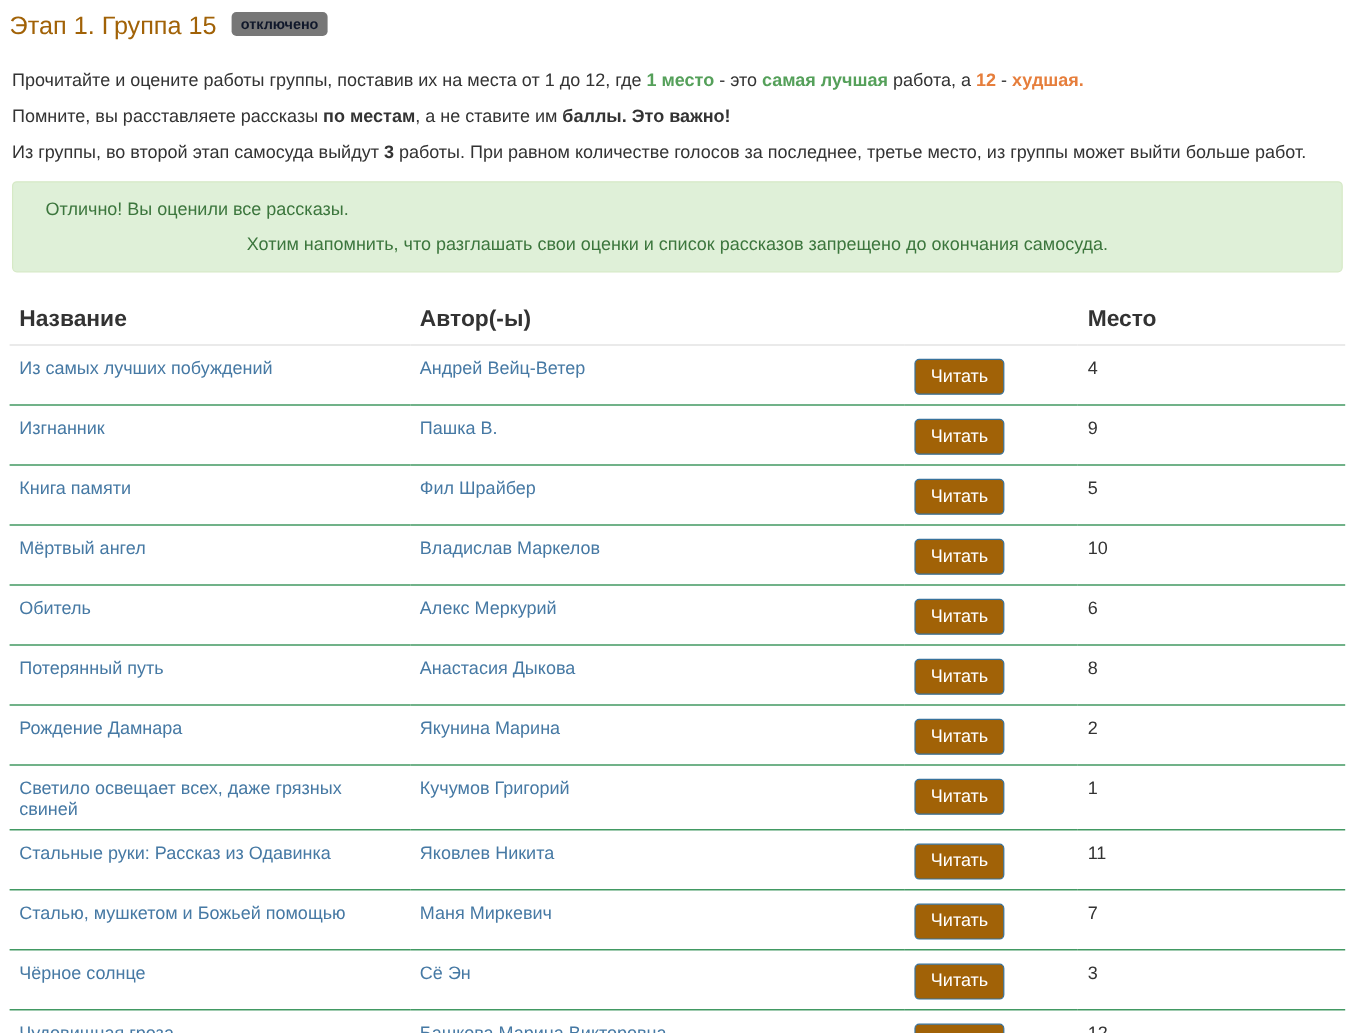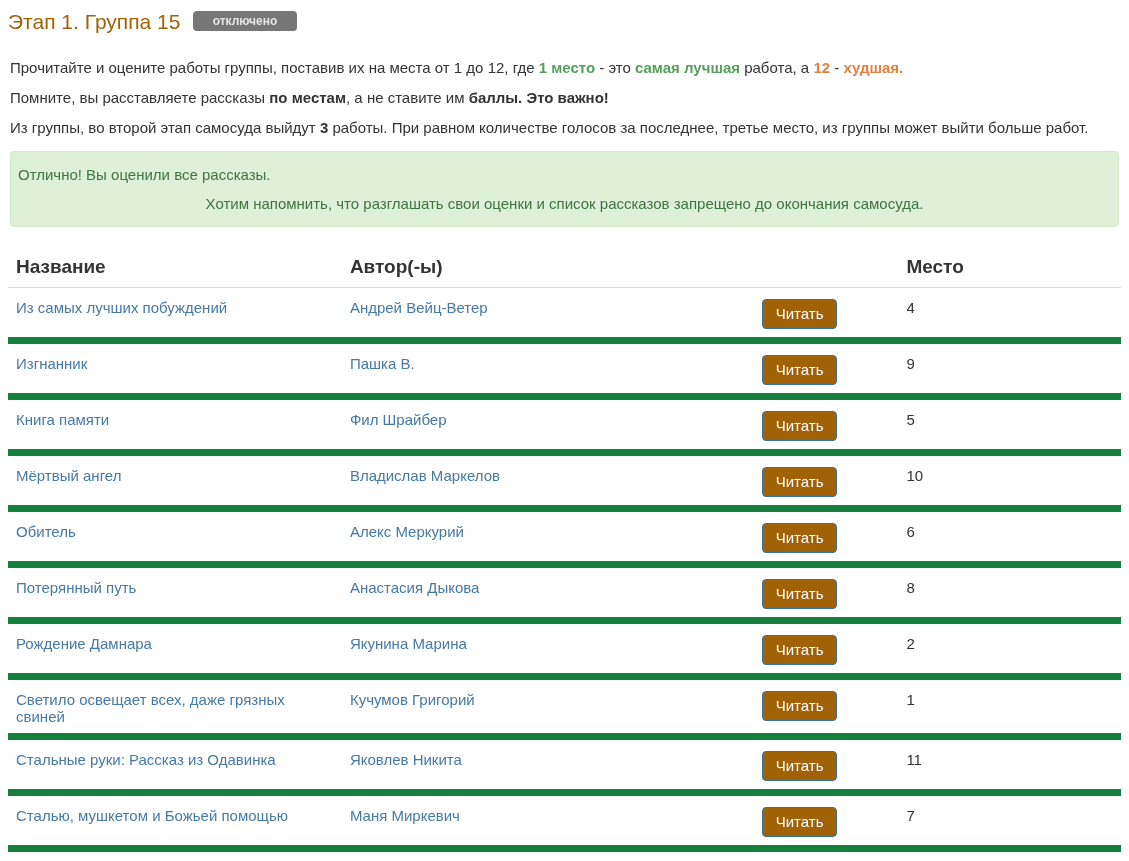--- a/index.html
+++ b/index.html
@@ -16,39 +16,39 @@
   .page-header { margin: 10px 0 24px; }
   h1.title {
     display: inline;
     font-size: 21px;
     font-weight: normal;
     color: #a16207;
   }
   .badge-disabled {
     display: inline-block;
     margin-left: 8px;
-    padding: 3px 20px;
+    padding: 3px 8px;
     background: #777777;
-    color: #e5e5e5;
+    color: #0f172a;
     font-size: 12px;
     font-weight: bold;
     border-radius: 4px;
     vertical-align: 4px;
   }
 
   
   p.instr { margin: 0 2px 11px; line-height: 19px; }
   .green { color: #55a05a; font-weight: bold; }
   .orange { color: #e67e3c; font-weight: bold; }
   b { font-weight: bold; }
 
   
   .alert-success {
     margin: 14px 2px 20px;
-    padding: 13px 7px;
+    padding: 13px 27px;
     background: #dff0d8;
     border: 1px solid #d6e9c6;
     color: #3c763d;
     border-radius: 4px;
   }
   .alert-success p { line-height: 19px; }
   .alert-success p + p { margin-top: 10px; text-align: center; }
 
   
   table.stories {
@@ -59,21 +59,21 @@
   table.stories th {
     text-align: left;
     font-weight: bold;
     color: #333;
     padding: 9px 8px;
     border-bottom: 1px solid #dddddd;
     font-size: 19px;
   }
   table.stories td {
     padding: 11px 8px 8px;
-    border-bottom: 7px solid #15803d;
+    border-bottom: 1px solid #15803d;
     vertical-align: top;
     font-size: 15px;
   }
   th.col-title, td.col-title { width: 30%; }
   th.col-author, td.col-author { width: 37%; }
   th.col-read, td.col-read { width: 13%; }
   th.col-place, td.col-place { width: 20%; }
 
   a.story-link {
     color: #4679a4;

